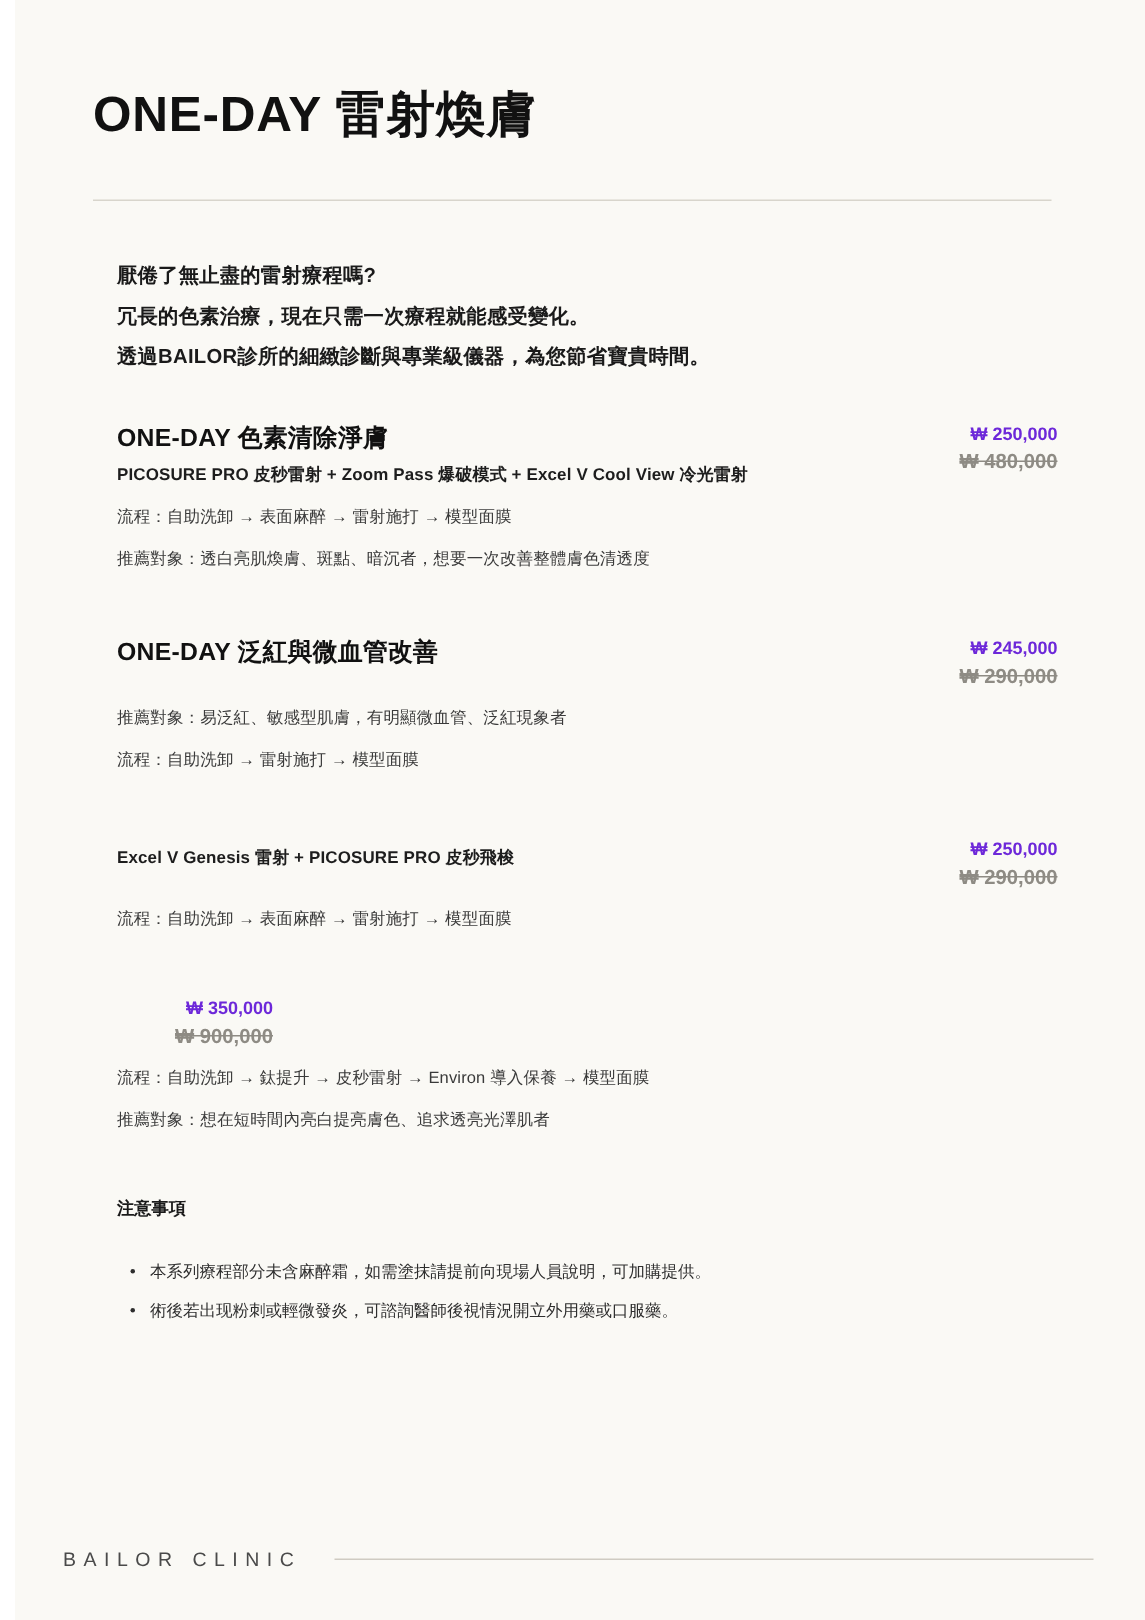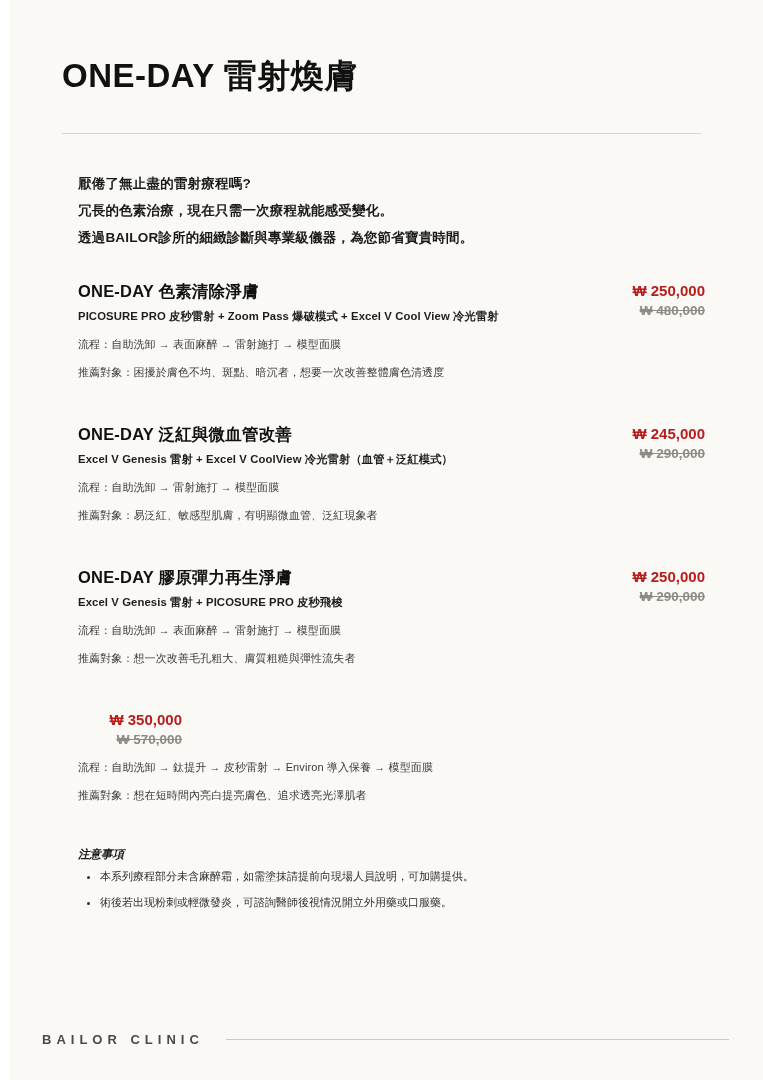--- a/index.html
+++ b/index.html
@@ -74,23 +74,23 @@
     color: #1d1d1d;
     letter-spacing: 0.1px;
   }
   .pkg-prices {
     flex: 0 0 auto;
     text-align: right;
     padding-top: 1px;
     min-width: 104px;
   }
   .price-now {
-    font-size: 15px;
+    font-size: 12px;
     font-weight: 800;
-    color: #b91c1c;
+    color: #6d28d9;
     white-space: nowrap;
   }
   .price-was {
     font-size: 13.5px;
     font-weight: 700;
     color: #8e8b84;
     text-decoration: line-through;
     margin-top: 4px;
     white-space: nowrap;
   }
@@ -100,22 +100,21 @@
     margin-top: 13px;
     letter-spacing: 0.1px;
   }
   .notes {
     margin: 18px 0 0 20px;
   }
   .notes-title {
     font-size: 11.5px;
     font-weight: 700;
     color: #1a1a1a;
-    margin-bottom: 6px;
-    font-style: italic;
+    margin-bottom: 27px;
   }
   .notes-list {
     margin: 0;
     padding-left: 22px;
   }
   .notes-list li {
     font-size: 11px;
     color: #2e2e2e;
     line-height: 1.5;
     margin-bottom: 9px;
@@ -128,21 +127,21 @@
     height: 26px;
     display: flex;
     align-items: center;
     padding: 0 34px 0 42px;
     box-sizing: border-box;
   }
   .brand {
     font-size: 13px;
     letter-spacing: 5px;
     color: #4a4a4a;
-    font-weight: 700;
+    font-weight: 400;
     white-space: nowrap;
   }
   .footer-rule {
     flex: 1 1 auto;
     height: 1px;
     background: #cfcbc2;
     margin-left: 22px;
   }
   .edge-left {
     position: absolute;
@@ -175,58 +174,55 @@
         <div class="pkg-left">
           <div class="pkg-name">ONE-DAY 色素清除淨膚</div>
           <div class="pkg-devices">PICOSURE PRO 皮秒雷射 + Zoom Pass 爆破模式 + Excel V Cool View 冷光雷射</div>
         </div>
         <div class="pkg-prices">
           <div class="price-now">₩ 250,000</div>
           <div class="price-was">₩ 480,000</div>
         </div>
       </div>
       <div class="pkg-row">流程：自助洗卸 → 表面麻醉 → 雷射施打 → 模型面膜</div>
-      <div class="pkg-row">推薦對象：困擾於膚色不均、斑點、暗沉者，想要一次改善整體膚色清透度</div>
+      <div class="pkg-row">推薦對象：透白亮肌煥膚、斑點、暗沉者，想要一次改善整體膚色清透度</div>
     </div>
 
     <div class="pkg">
       <div class="pkg-head">
         <div class="pkg-left">
           <div class="pkg-name">ONE-DAY 泛紅與微血管改善</div>
-          <div class="pkg-devices">Excel V Genesis 雷射 + Excel V CoolView 冷光雷射（血管＋泛紅模式）</div>
         </div>
         <div class="pkg-prices">
           <div class="price-now">₩ 245,000</div>
           <div class="price-was">₩ 290,000</div>
         </div>
       </div>
+      <div class="pkg-row">推薦對象：易泛紅、敏感型肌膚，有明顯微血管、泛紅現象者</div>
       <div class="pkg-row">流程：自助洗卸 → 雷射施打 → 模型面膜</div>
-      <div class="pkg-row">推薦對象：易泛紅、敏感型肌膚，有明顯微血管、泛紅現象者</div>
     </div>
 
     <div class="pkg">
       <div class="pkg-head">
         <div class="pkg-left">
-          <div class="pkg-name">ONE-DAY 膠原彈力再生淨膚</div>
           <div class="pkg-devices">Excel V Genesis 雷射 + PICOSURE PRO 皮秒飛梭</div>
         </div>
         <div class="pkg-prices">
           <div class="price-now">₩ 250,000</div>
           <div class="price-was">₩ 290,000</div>
         </div>
       </div>
       <div class="pkg-row">流程：自助洗卸 → 表面麻醉 → 雷射施打 → 模型面膜</div>
-      <div class="pkg-row">推薦對象：想一次改善毛孔粗大、膚質粗糙與彈性流失者</div>
     </div>
 
     <div class="pkg">
       <div class="pkg-head">
         <div class="pkg-prices">
           <div class="price-now">₩ 350,000</div>
-          <div class="price-was">₩ 570,000</div>
+          <div class="price-was">₩ 900,000</div>
         </div>
       </div>
       <div class="pkg-row">流程：自助洗卸 → 鈦提升 → 皮秒雷射 → Environ 導入保養 → 模型面膜</div>
       <div class="pkg-row">推薦對象：想在短時間內亮白提亮膚色、追求透亮光澤肌者</div>
     </div>
 
   </div>
 
   <div class="notes">
     <div class="notes-title">注意事項</div>

